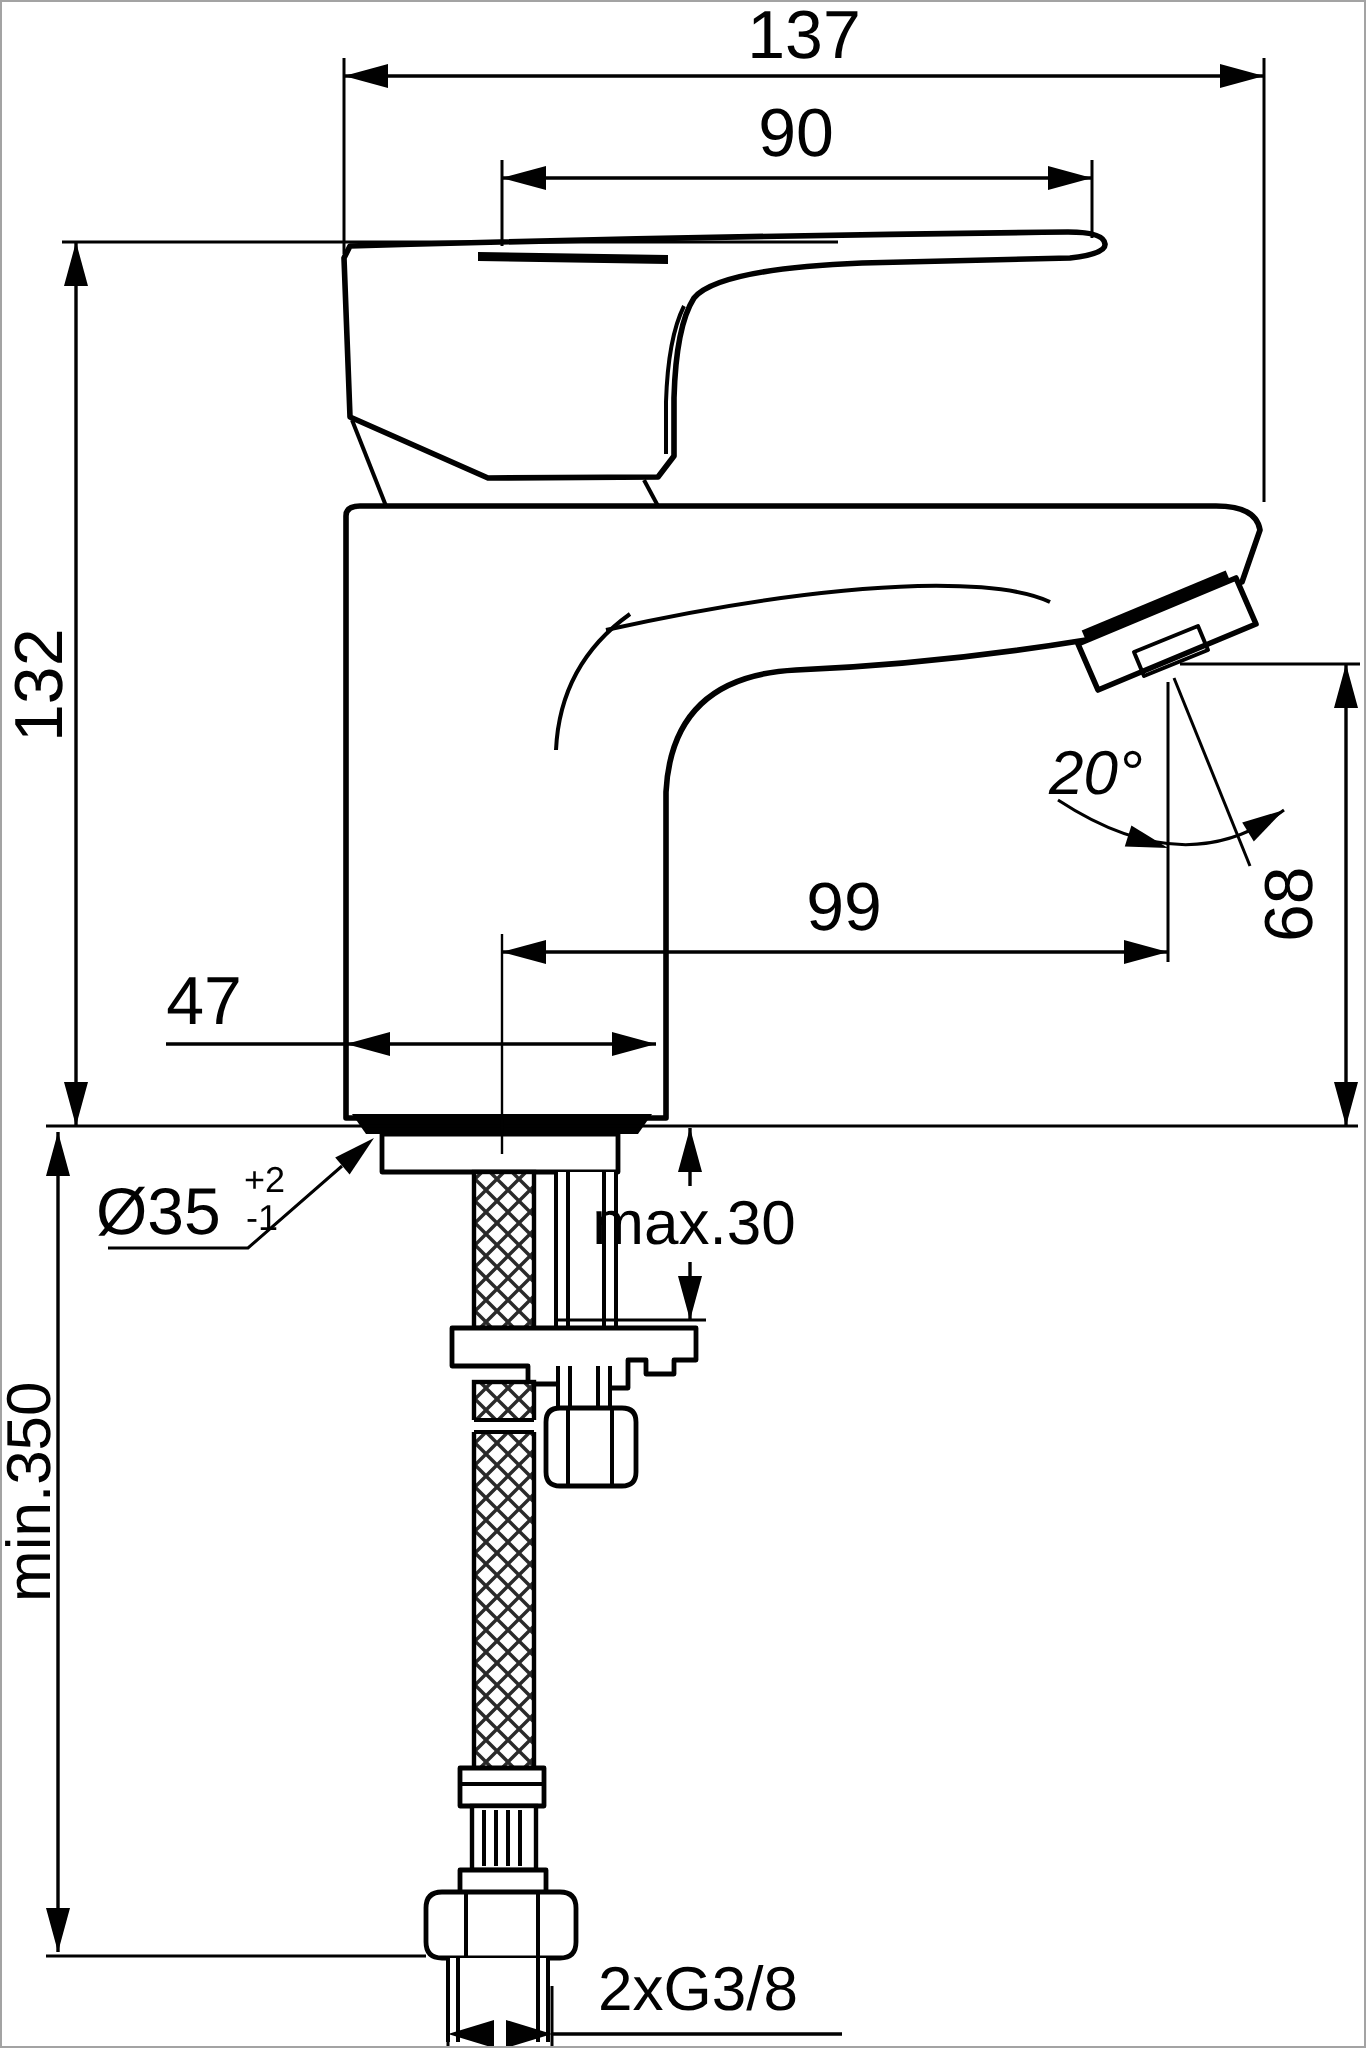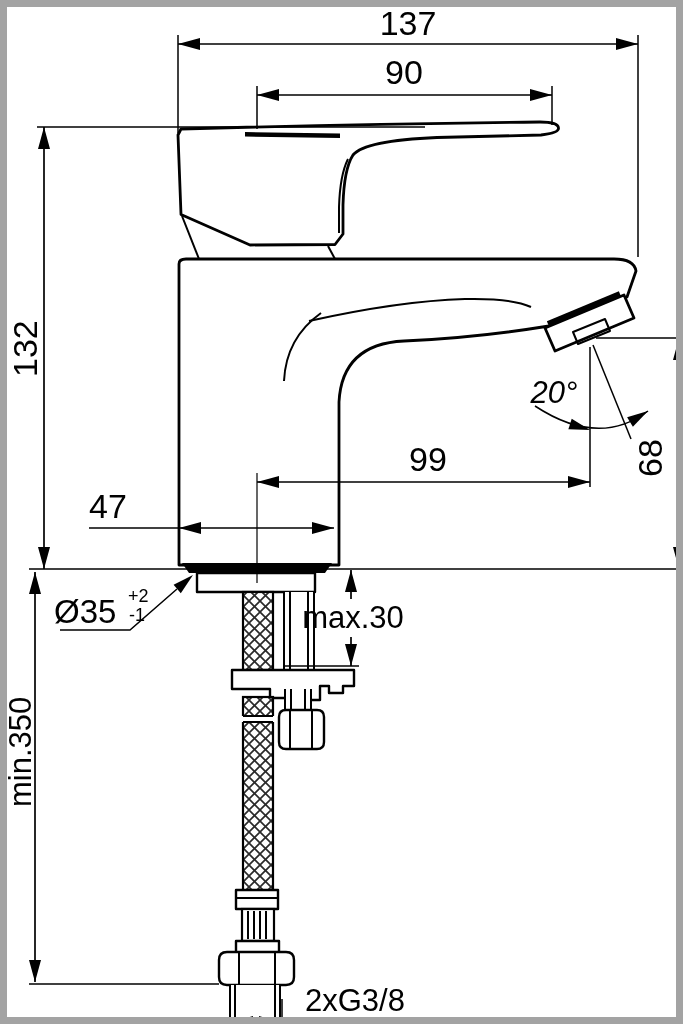--- a/index.html
+++ b/index.html
@@ -1,17 +1,17 @@
 <!DOCTYPE html>
 <html><head>
 <meta charset="utf-8">
 <style>
   html,body{margin:0;padding:0;background:#ffffff;}
   .stage{width:683px;height:1024px;position:relative;background:#ffffff;
-         border:7px solid #a3a3a3;box-sizing:border-box;overflow:hidden;
+         border:1px solid #a3a3a3;box-sizing:border-box;overflow:hidden;
          font-family:"Liberation Sans", sans-serif;}
   svg{display:block;}
   .outline{fill:#ffffff;stroke:#010101;stroke-width:2.8;stroke-linejoin:round;}
   .thin{fill:none;stroke:#010101;stroke-width:2;stroke-linejoin:round;}
   .part{fill:#ffffff;stroke:#010101;stroke-width:2.4;stroke-linejoin:round;}
   .dimline{fill:none;stroke:#010101;stroke-width:1.7;}
   .refline{fill:none;stroke:#010101;stroke-width:1.5;}
   .cline{fill:none;stroke:#010101;stroke-width:1.2;}
   .arrow{fill:#010101;stroke:none;}
   .solid{fill:#010101;stroke:none;}

